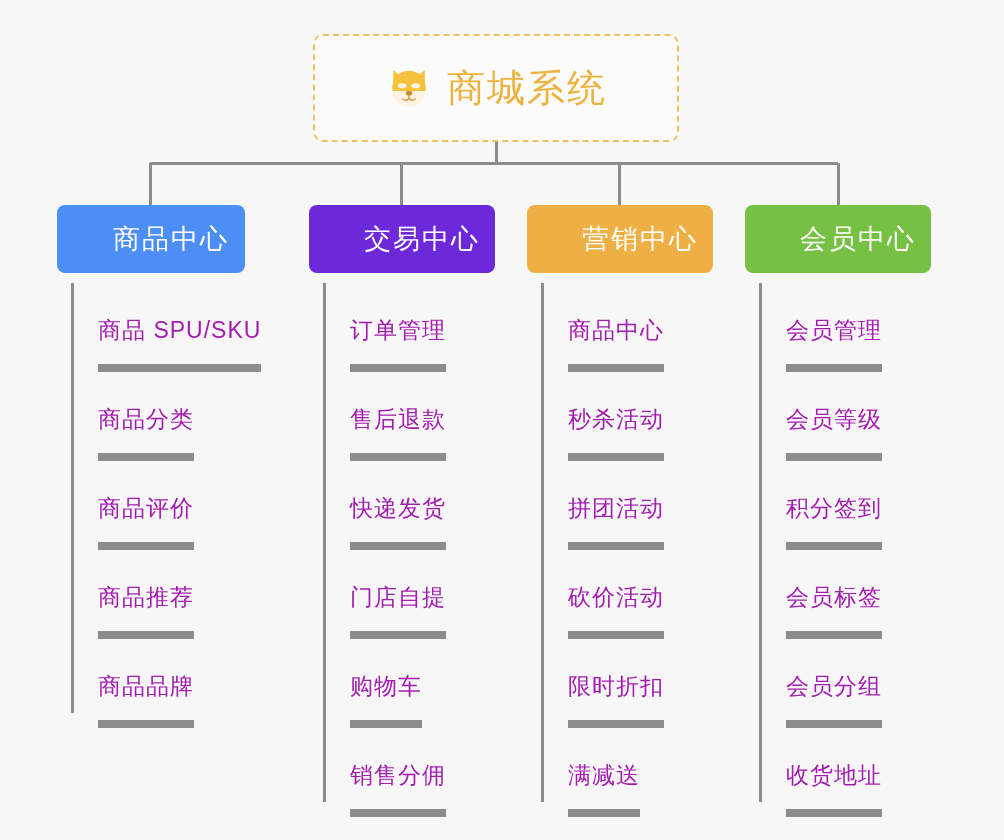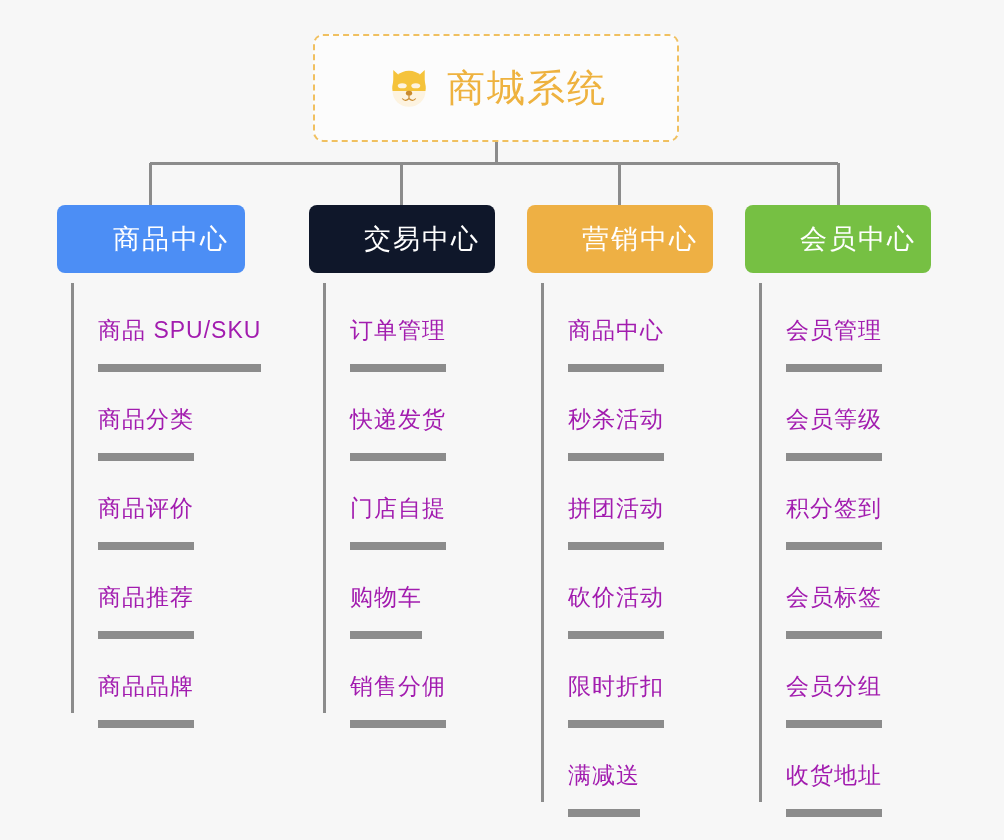--- a/index.html
+++ b/index.html
@@ -168,27 +168,30 @@
       <div class="leaf">
           <span class="leaf-text" style="border-bottom-color: rgb(140, 140, 140);">商品推荐</span>
         </div>
       <div class="leaf">
           <span class="leaf-text" style="border-bottom-color: rgb(140, 140, 140);">商品品牌</span>
         </div>
     </div>
   </div>
 
   <div class="branch branch-1">
-    <div class="branch-head" style="background: #0f172a;">
+    <div class="branch-head" style="background: #6d28d9;">
       <span>交易中心</span>
     </div>
     <div class="leaves">
       <div class="spine" style="background: rgb(140, 140, 140);"></div>
       <div class="leaf">
           <span class="leaf-text" style="border-bottom-color: rgb(140, 140, 140);">订单管理</span>
+        </div>
+      <div class="leaf">
+          <span class="leaf-text" style="border-bottom-color: rgb(140, 140, 140);">售后退款</span>
         </div>
       <div class="leaf">
           <span class="leaf-text" style="border-bottom-color: rgb(140, 140, 140);">快递发货</span>
         </div>
       <div class="leaf">
           <span class="leaf-text" style="border-bottom-color: rgb(140, 140, 140);">门店自提</span>
         </div>
       <div class="leaf">
           <span class="leaf-text" style="border-bottom-color: rgb(140, 140, 140);">购物车</span>
         </div>

